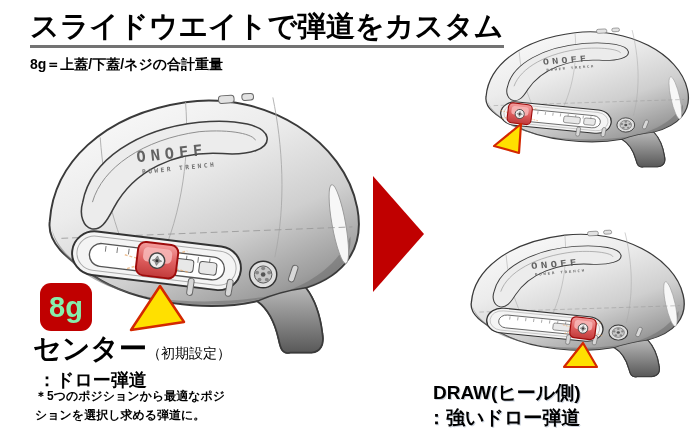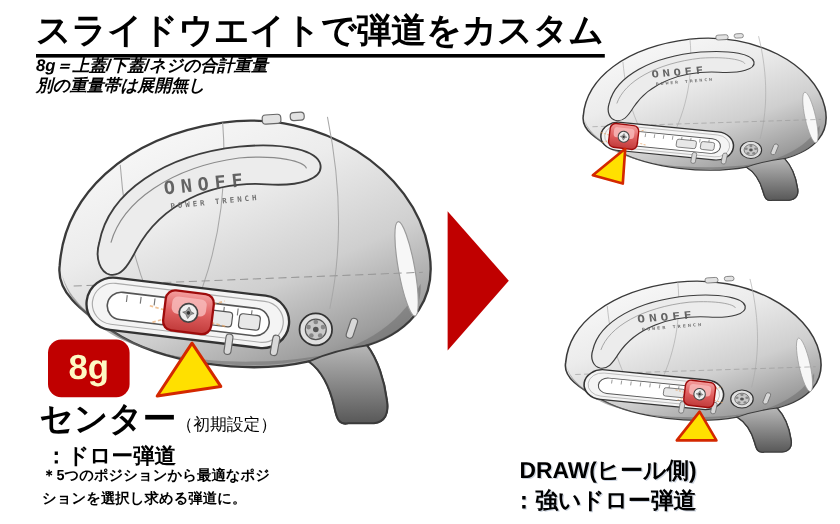--- a/index.html
+++ b/index.html
@@ -6,30 +6,30 @@
   body { background:#fff; font-family:"Liberation Sans", sans-serif; }
   #stage {
     position:relative; width:700px; height:437px; background:#fff;
     overflow:hidden; color:#000;
   }
   svg.scene { position:absolute; left:0; top:0; z-index:1; }
 
   .title {
     position:absolute; left:30px; top:10px; z-index:3;
     font-size:29px; font-weight:bold; letter-spacing:0px;
-    border-bottom:3px solid #000000; padding-bottom:2px; line-height:1.15;
+    border-bottom:3px solid #737373; padding-bottom:2px; line-height:1.15;
     white-space:nowrap;
   }
   .notes {
-    position:absolute; left:30px; top:46px; z-index:3;
-    font-size:14px; font-weight:bold; line-height:17px; white-space:nowrap;font-style:italic;
+    position:absolute; left:30px; top:56px; z-index:3;
+    font-size:14px; font-weight:bold; line-height:17px; white-space:nowrap;
   }
   .badge {
-    position:absolute; left:40px; top:283px; width:68px; height:48px; z-index:4;
-    background:#c00000; border-radius:11px; color:#fef9c3;
+    position:absolute; left:40px; top:283px; width:52px; height:48px; z-index:4;
+    background:#c00000; border-radius:11px; color:#86efac;
     font-size:29px; font-weight:bold;
     display:flex; align-items:center; justify-content:center;
   }
   .center-block { position:absolute; left:33px; top:330px; z-index:4; white-space:nowrap; }
   .center-name { font-size:28px; font-weight:bold; }
   .center-qualifier { font-size:14px; font-weight:normal; }
   .center-trajectory { font-size:18px; font-weight:bold; margin-top:0; margin-left:5px; }
   .footnote {
     position:absolute; left:35px; top:387px; z-index:4;
     font-size:12px; font-weight:bold; line-height:19px; white-space:nowrap;
@@ -163,21 +163,20 @@
     <polygon points="373,176 424,234 373,292" fill="#c00000"></polygon>
     <polygon points="160,286 131,330 184,322" fill="#ffe000" stroke="#d42800" stroke-width="2.5" stroke-linejoin="round"></polygon>
     <polygon points="521,124 494,146 519,153" fill="#ffe000" stroke="#d42800" stroke-width="2.2" stroke-linejoin="round"></polygon>
     <polygon points="583,343 564,367 597,367" fill="#ffe000" stroke="#d42800" stroke-width="2.2" stroke-linejoin="round"></polygon>
   </svg>
 
   <h1 class="title">スライドウエイトで弾道をカスタム</h1>
 
   <div class="notes">
     <div>8g＝上蓋/下蓋/ネジの合計重量</div>
-    <div>別の重量帯は展開無し</div>
   </div>
 
   <div class="badge">8g</div>
 
   <div class="center-block">
     <div>
       <span class="center-name">センター</span><span class="center-qualifier">（初期設定）</span>
     </div>
     <div class="center-trajectory">：ドロー弾道</div>
   </div>

